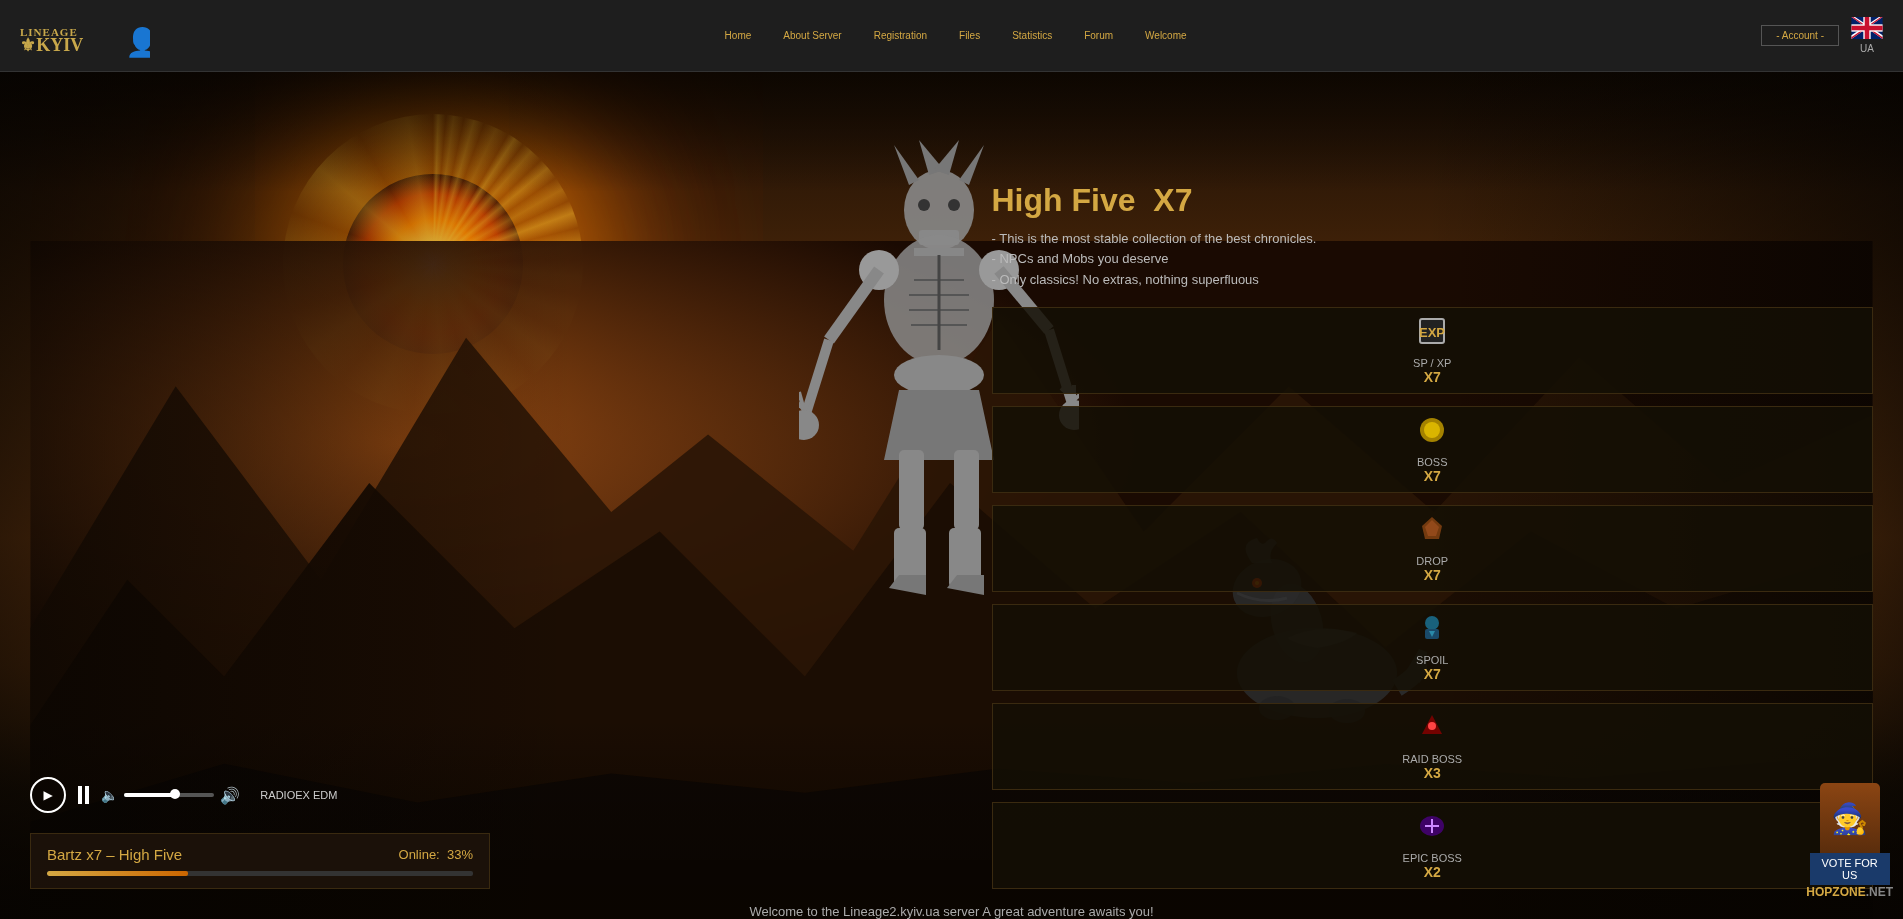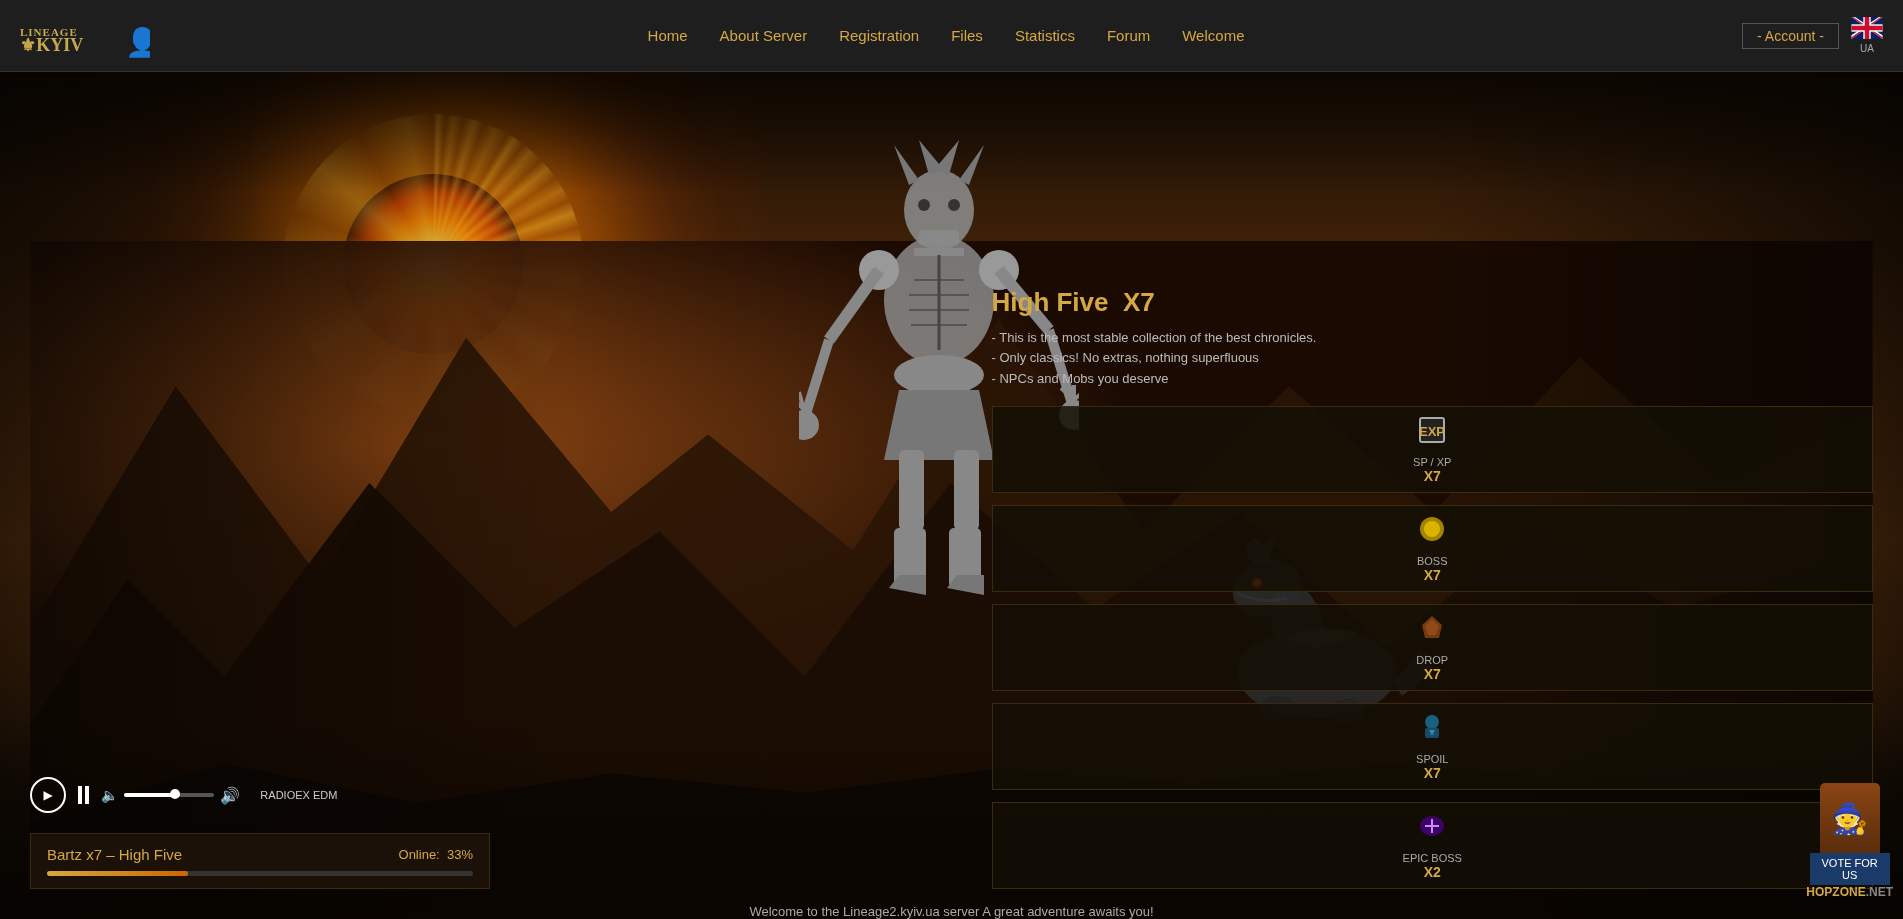--- a/index.html
+++ b/index.html
@@ -25,32 +25,32 @@
     #nav {
       display: flex;
       align-items: center;
       gap: 32px;
       flex: 1;
       justify-content: center;
     }
     .nav-item {
       color: #d4a843;
       text-decoration: none;
-      font-size: 15px;
+      font-size: 10px;
       cursor: pointer;
       white-space: nowrap;
     }
     #header-right {
       display: flex;
       align-items: center;
       gap: 12px;
     }
     #account-btn {
       color: #d4a843;
-      font-size: 14px;
+      font-size: 10px;
       border: 1px solid #555;
       padding: 4px 14px;
       cursor: pointer;
       background: transparent;
       white-space: nowrap;
     }
 
     
     #uk-flag svg { width: 32px; height: 22px; }
 
@@ -295,21 +295,21 @@
 
     
     #right-panel {
       width: 50%;
       padding: 20px 30px 30px 40px;
       display: flex;
       flex-direction: column;
       justify-content: flex-end;
     }
     #game-title {
-      font-size: 26px;
+      font-size: 32px;
       color: #fff;
       font-weight: bold;
       margin-bottom: 10px;
     }
     #game-title span {
       color: #d4a843;
     }
     #game-desc {
       color: #bbb;
       font-size: 13px;
@@ -623,22 +623,22 @@
 
     <div id="right-panel">
 
       <div id="game-title">
         <span>High Five</span>
         &nbsp;<span style="color:#d4a843;">X7</span>
       </div>
 
       <div id="game-desc">
         <div>- This is the most stable collection of the best chronicles.</div>
+        <div>- NPCs and Mobs you deserve</div>
         <div>- Only classics! No extras, nothing superfluous</div>
-        <div>- NPCs and Mobs you deserve</div>
       </div>
 
       <div id="rates-grid">
       <div class="rate-item">
       <span class="rate-icon">
         <svg width="30" height="30" viewBox="0 0 30 30">
                 <rect x="3" y="3" width="24" height="24" stroke="#aaa" stroke-width="2" fill="#222" rx="2"></rect>
                 <text x="15" y="21" text-anchor="middle" fill="#d4a843" font-size="13" font-weight="bold">EXP</text>
               </svg>
       </span>
@@ -672,20 +672,30 @@
                 <rect x="8" y="16" width="14" height="10" fill="#1a4a6a" rx="2"></rect>
                 <polygon points="12,18 18,18 15,24" fill="#2a8aaa"></polygon>
               </svg>
       </span>
       <span class="rate-name">SPOIL</span>
       <span class="rate-val">X7</span>
     </div>
           <div class="rate-item">
       <span class="rate-icon">
         <svg width="30" height="30" viewBox="0 0 30 30">
+                <path d="M15 3 L25 22 L5 22 Z" fill="#8B0000" opacity="0.8"></path>
+                <circle cx="15" cy="14" r="4" fill="#ff4444"></circle>
+              </svg>
+      </span>
+      <span class="rate-name">RAID BOSS</span>
+      <span class="rate-val">X3</span>
+    </div>
+          <div class="rate-item">
+      <span class="rate-icon">
+        <svg width="30" height="30" viewBox="0 0 30 30">
                 <ellipse cx="15" cy="15" rx="12" ry="10" fill="#4a0080" opacity="0.8"></ellipse>
                 <line x1="8" y1="15" x2="22" y2="15" stroke="#cc88ff" stroke-width="2"></line>
                 <line x1="15" y1="8" x2="15" y2="22" stroke="#cc88ff" stroke-width="2"></line>
               </svg>
       </span>
       <span class="rate-name">EPIC BOSS</span>
       <span class="rate-val">X2</span>
     </div>
         </div>
     </div>

